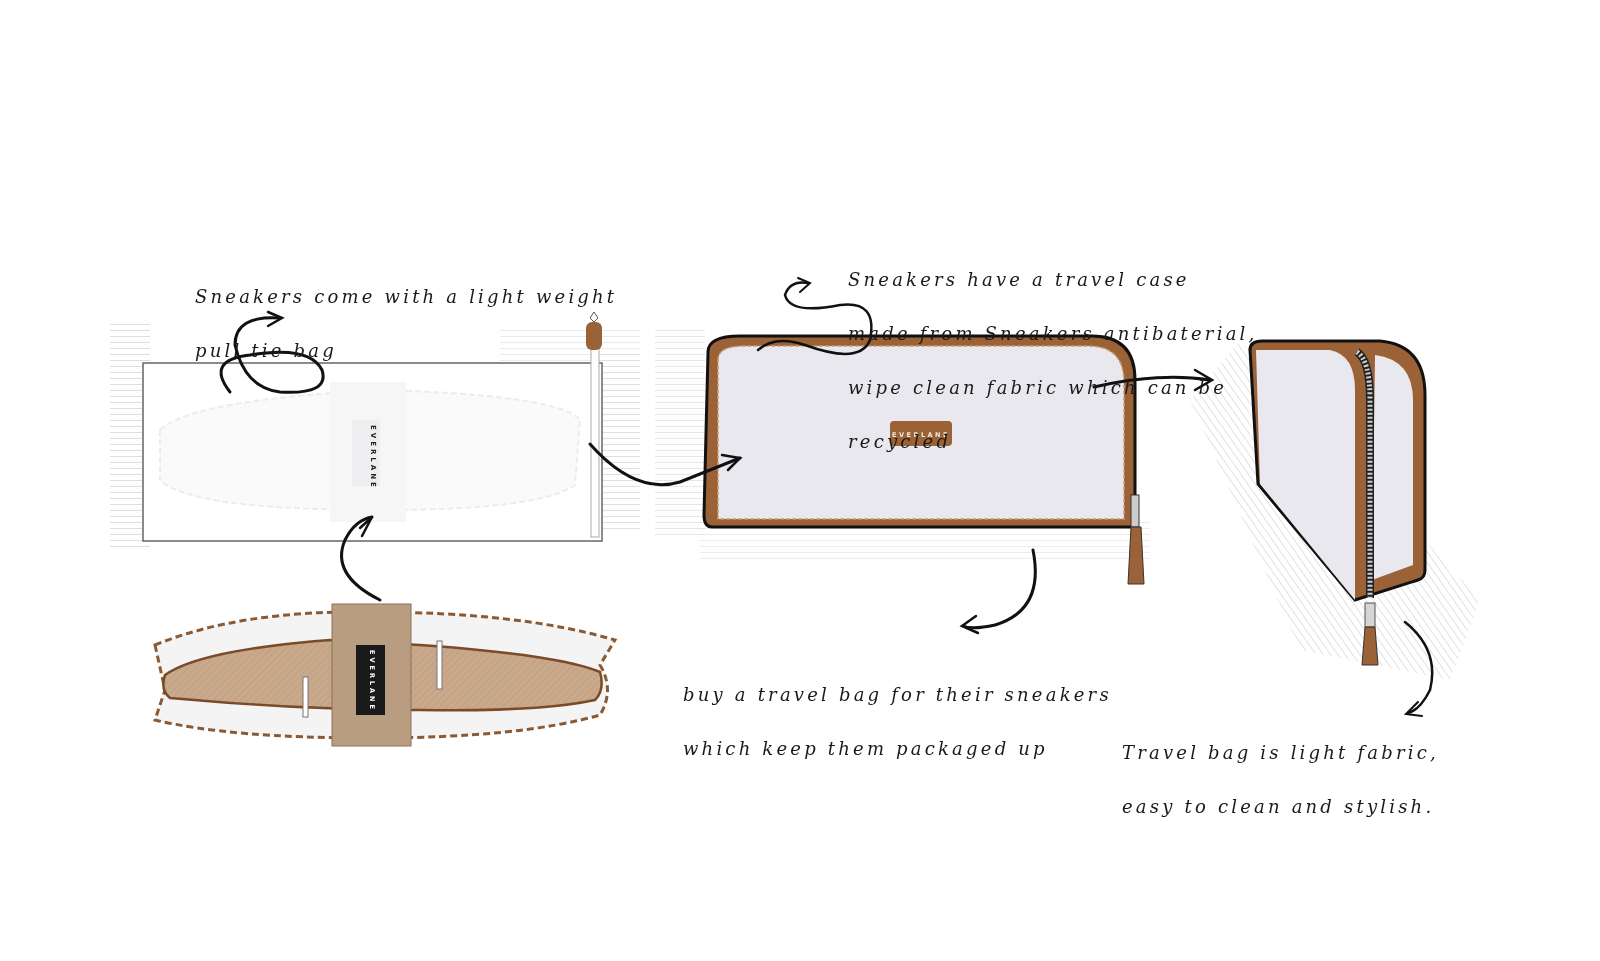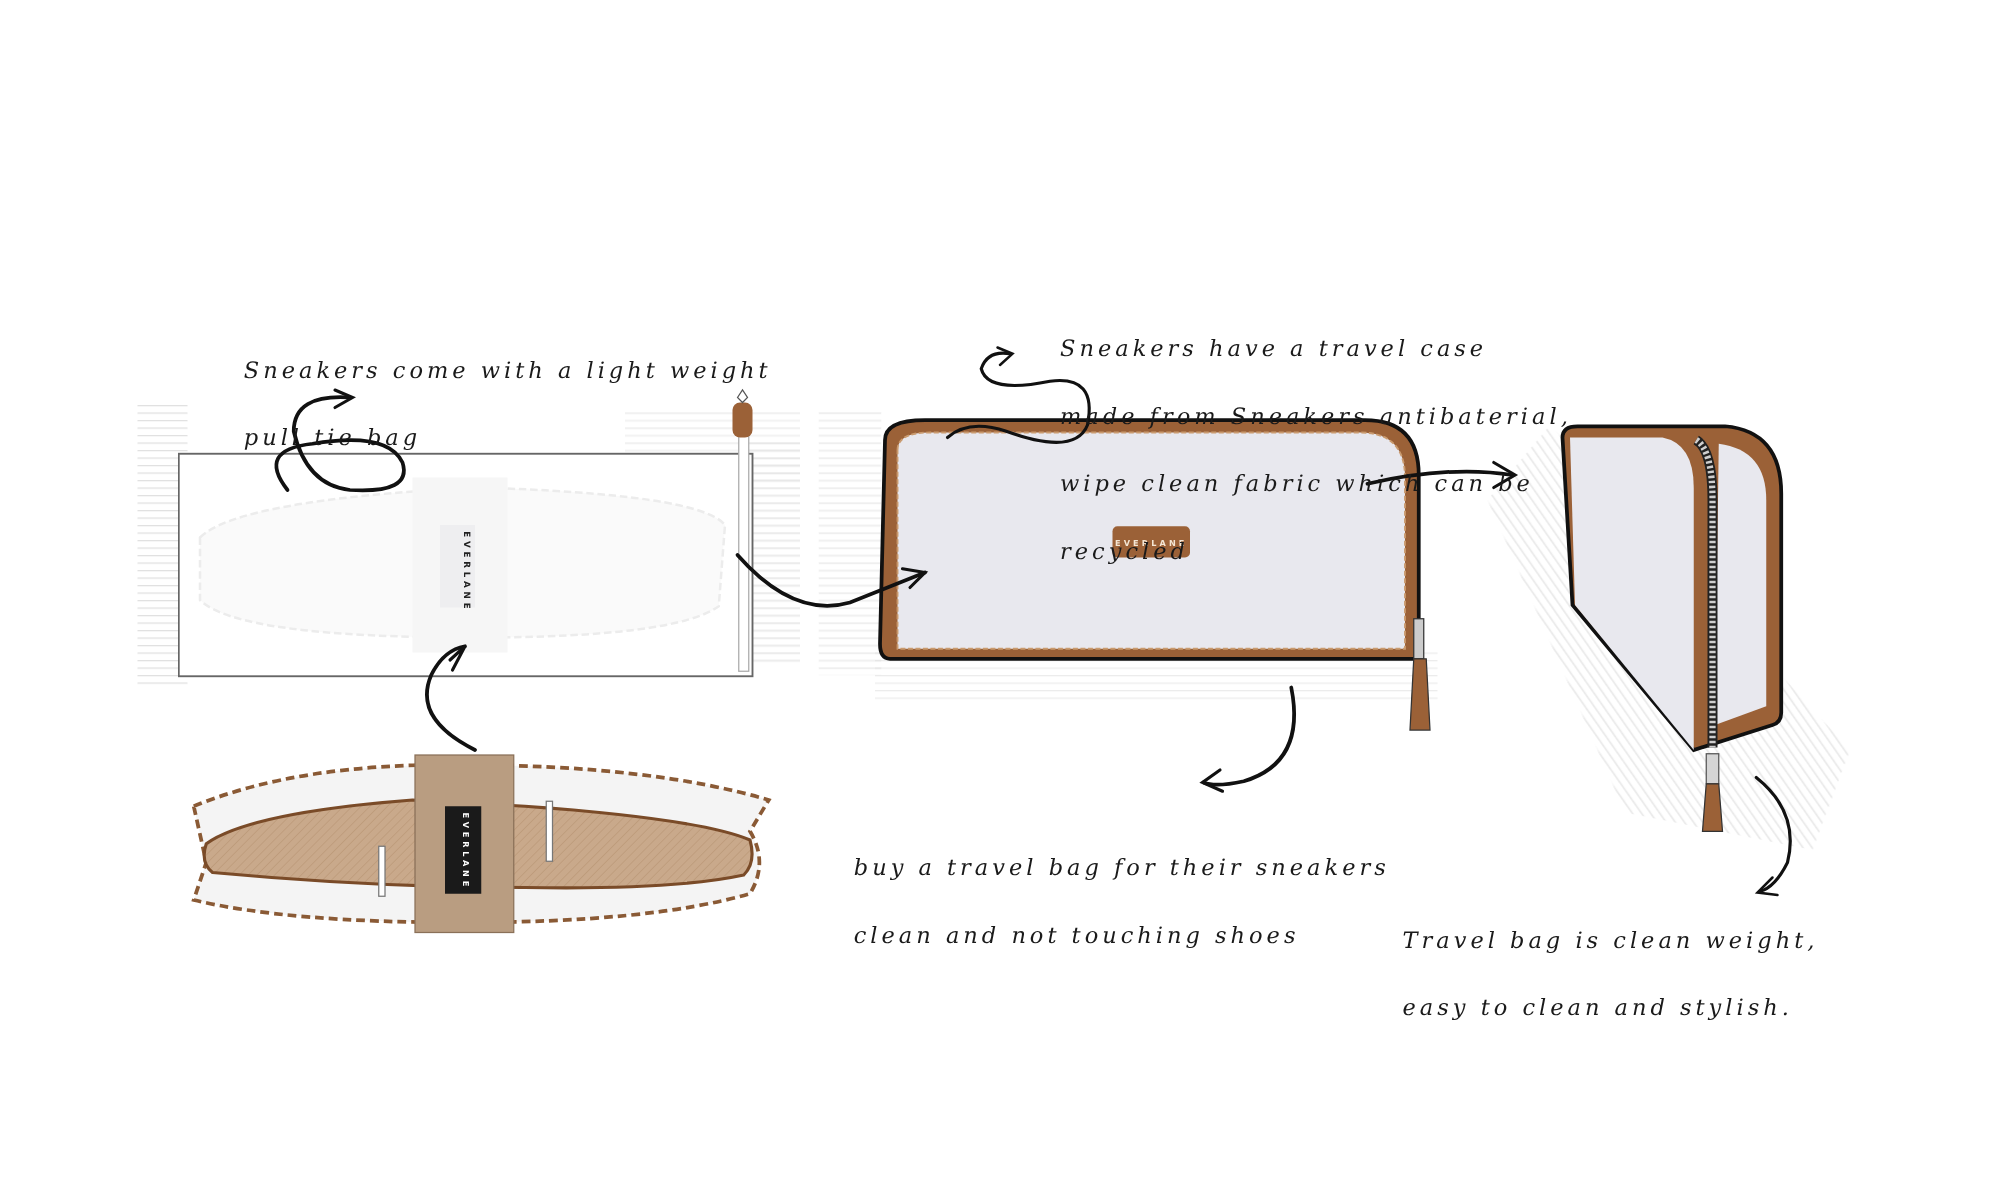--- a/index.html
+++ b/index.html
@@ -102,19 +102,19 @@
 
 <div class="note" style="left:848px;top:235px;">
   <span>Sneakers have a travel case</span>
   <span>made from Sneakers antibaterial,</span>
   <span>wipe clean fabric which can be</span>
   <span>recycled</span>
 </div>
 
 <div class="note" style="left:683px;top:650px;">
   <span>buy a travel bag for their sneakers</span>
-  <span>clean and not touching shoes</span>
+  <span>which keep them packaged up</span>
 </div>
 
 <div class="note" style="left:1122px;top:708px;">
-  <span>Travel bag is clean weight,</span>
+  <span>Travel bag is light fabric,</span>
   <span>easy to clean and stylish.</span>
 </div>
 
 </body></html>

